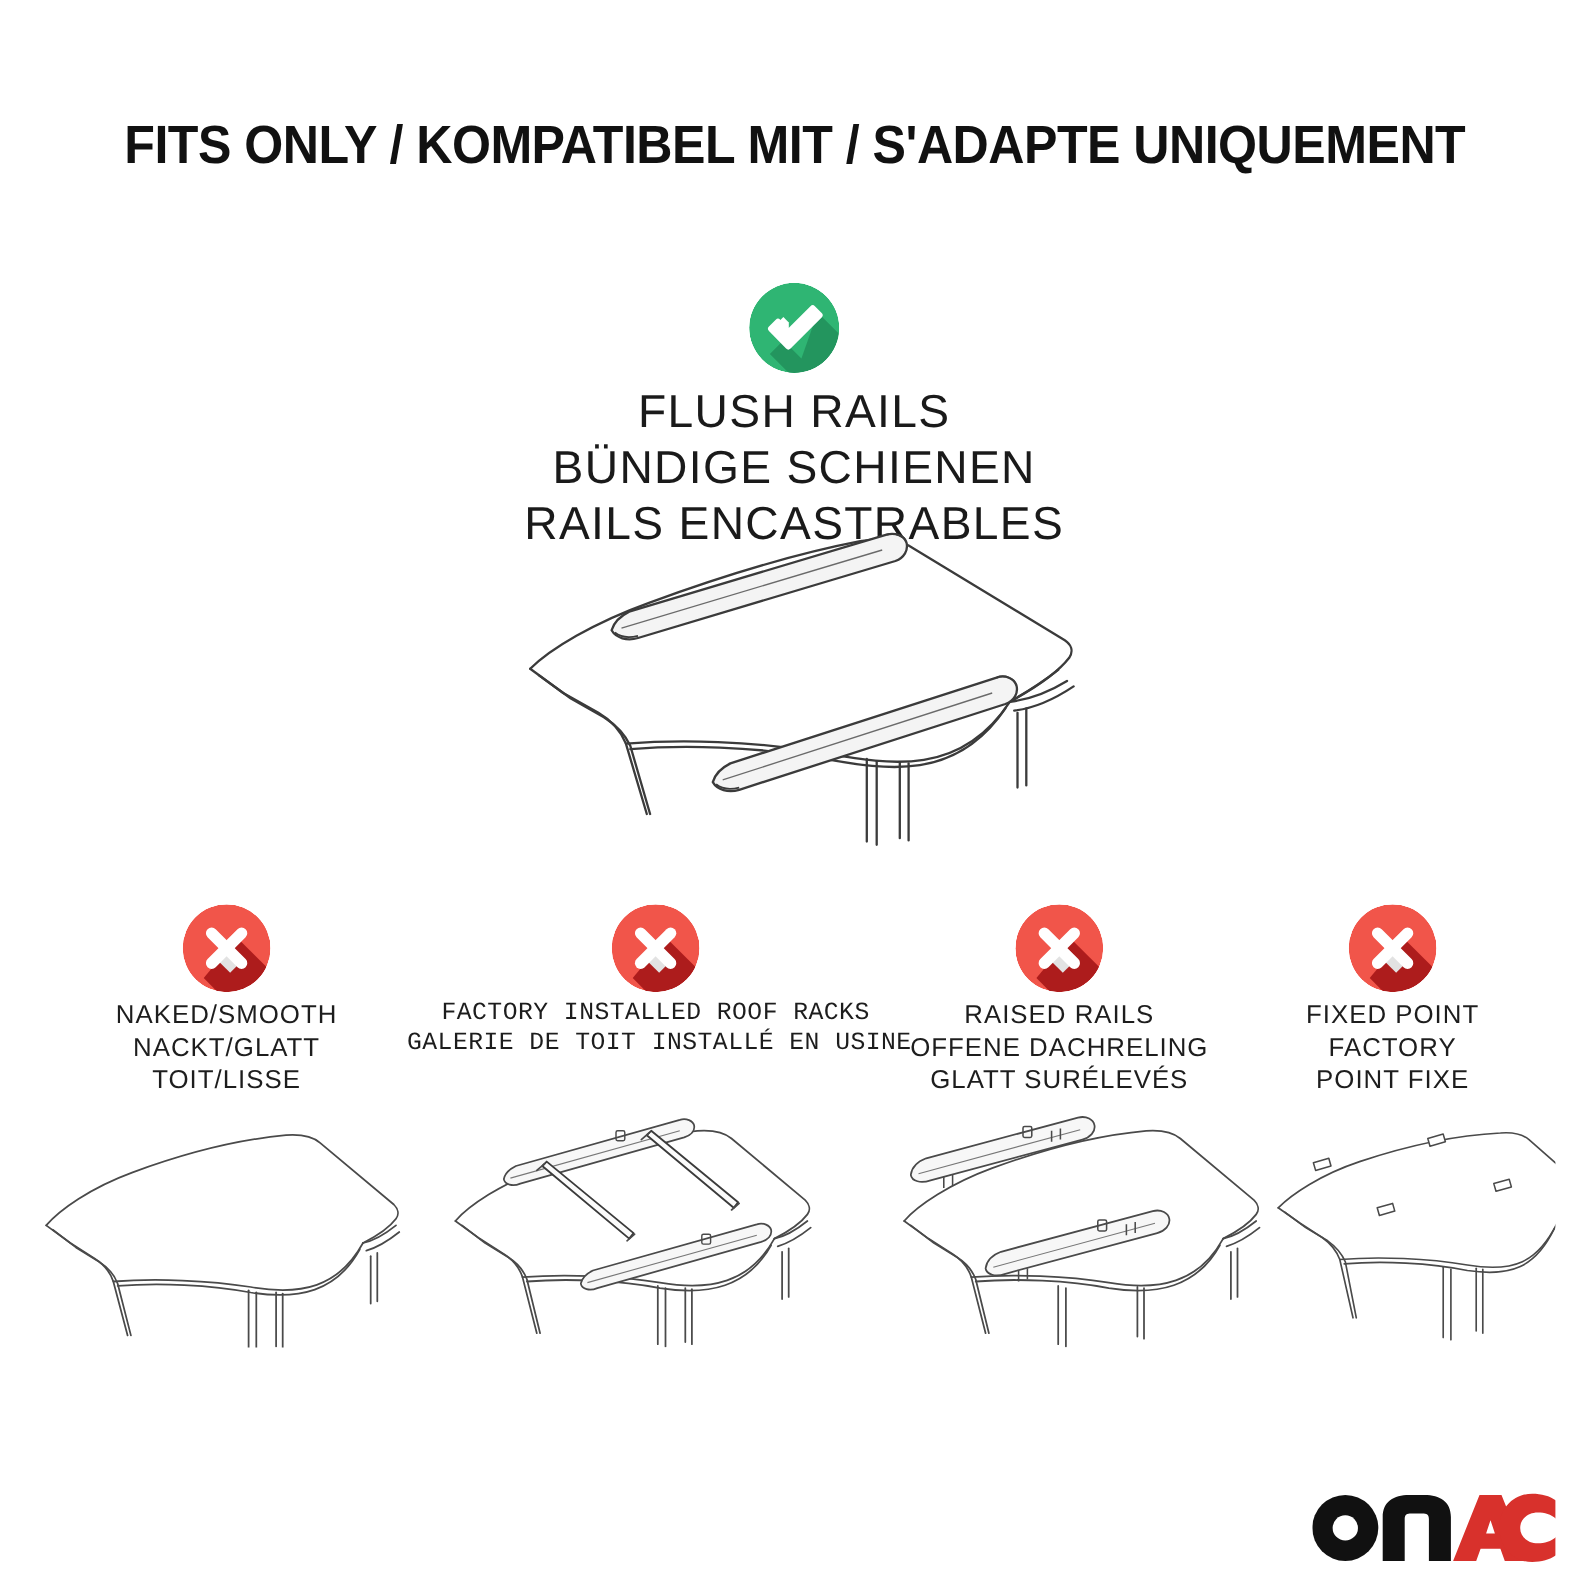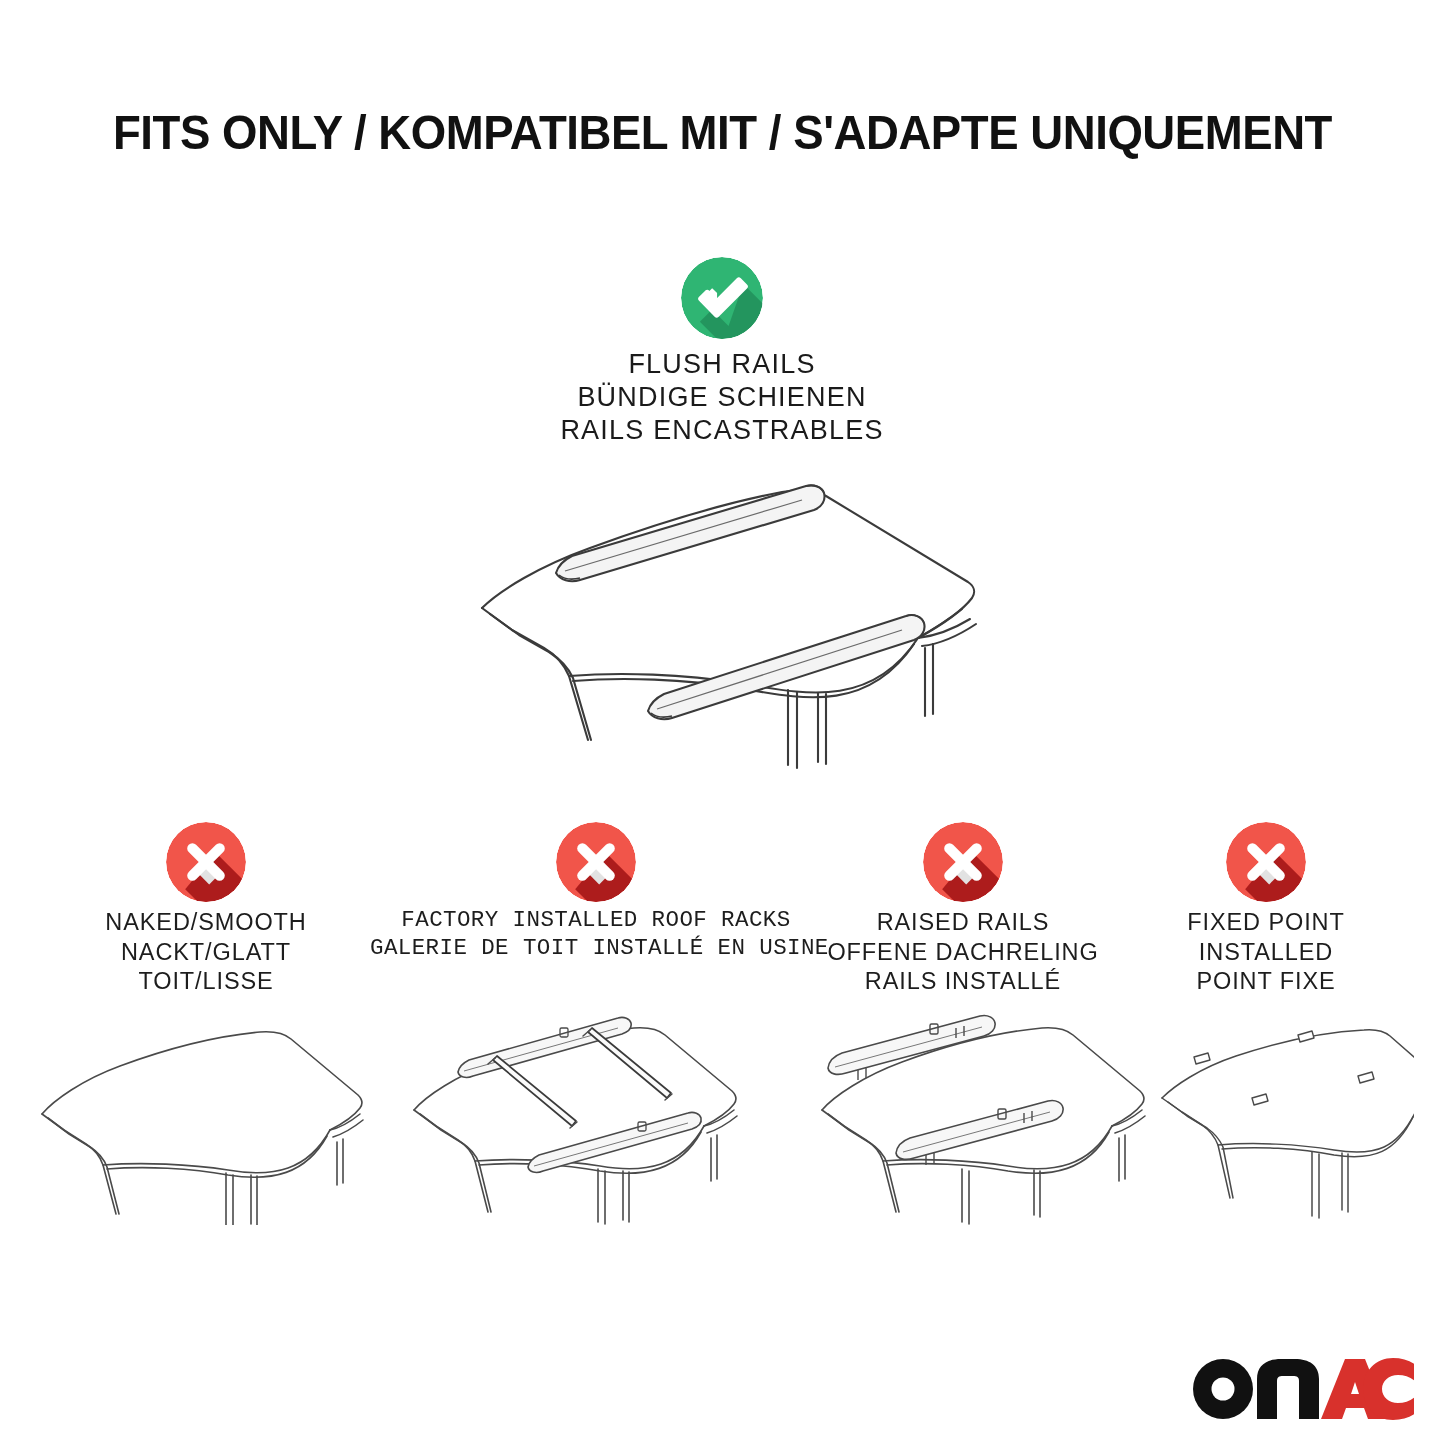--- a/index.html
+++ b/index.html
@@ -46,21 +46,21 @@
     inset: 0;
     width: 100%;
     height: 100%;
     display: block;
   }
 
   
   .good-text {
     position: absolute;
     text-align: center;
-    font-size: 27px;
+    font-size: 42px;
     line-height: 1.22;
     letter-spacing: 1.2px;
     color: #1a1a1a;
     font-weight: 400;
   }
   .col-label {
     position: absolute;
     text-align: center;
     font-size: 23.5px;
     line-height: 1.26;
@@ -263,26 +263,26 @@
   </div>
 
   <div class="col-label wide" style="left:370px; top:906px; width:452px;">
     <div>FACTORY INSTALLED ROOF RACKS</div>
     <div>GALERIE DE TOIT INSTALLÉ EN USINE</div>
   </div>
 
   <div class="col-label" style="left:803px; top:908px; width:320px;">
     <div>RAISED RAILS</div>
     <div>OFFENE DACHRELING</div>
-    <div>RAILS INSTALLÉ</div>
+    <div>GLATT SURÉLEVÉS</div>
   </div>
 
   <div class="col-label" style="left:1116px; top:908px; width:300px;">
     <div>FIXED POINT</div>
-    <div>INSTALLED</div>
+    <div>FACTORY</div>
     <div>POINT FIXE</div>
   </div>
 
   <div class="roof" style="left:30px; top:1020px; width:350px; height:205px;">
     <svg viewBox="0 0 350 205" aria-hidden="true">
       <g fill="none" stroke="#4a4a4a" stroke-width="1.6" stroke-linejoin="round" stroke-linecap="round">
         <path d="M12 94 C24 80 52 60 90 46 C136 29 186 16 230 12
                  C244 11 254 13 261 19 L328 75 C332 79 333 84 330 88
                  C324 96 312 104 300 110"></path>
         <path d="M12 94 L34 110 L56 124 C64 129 70 136 73 145 L86 194"></path>

